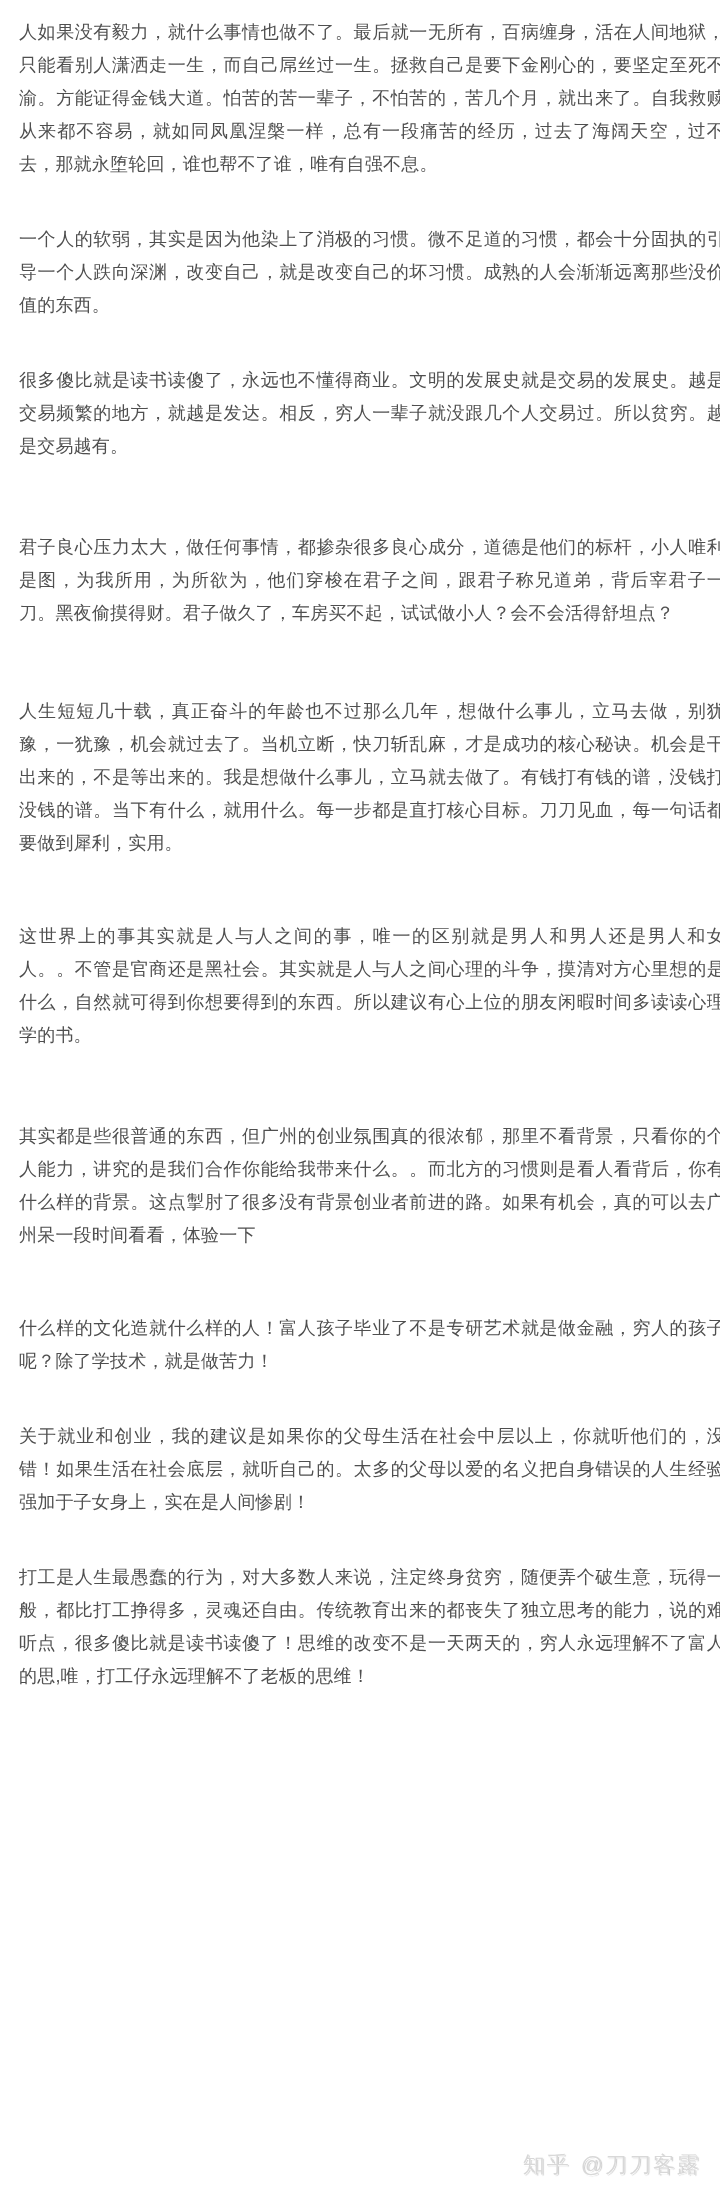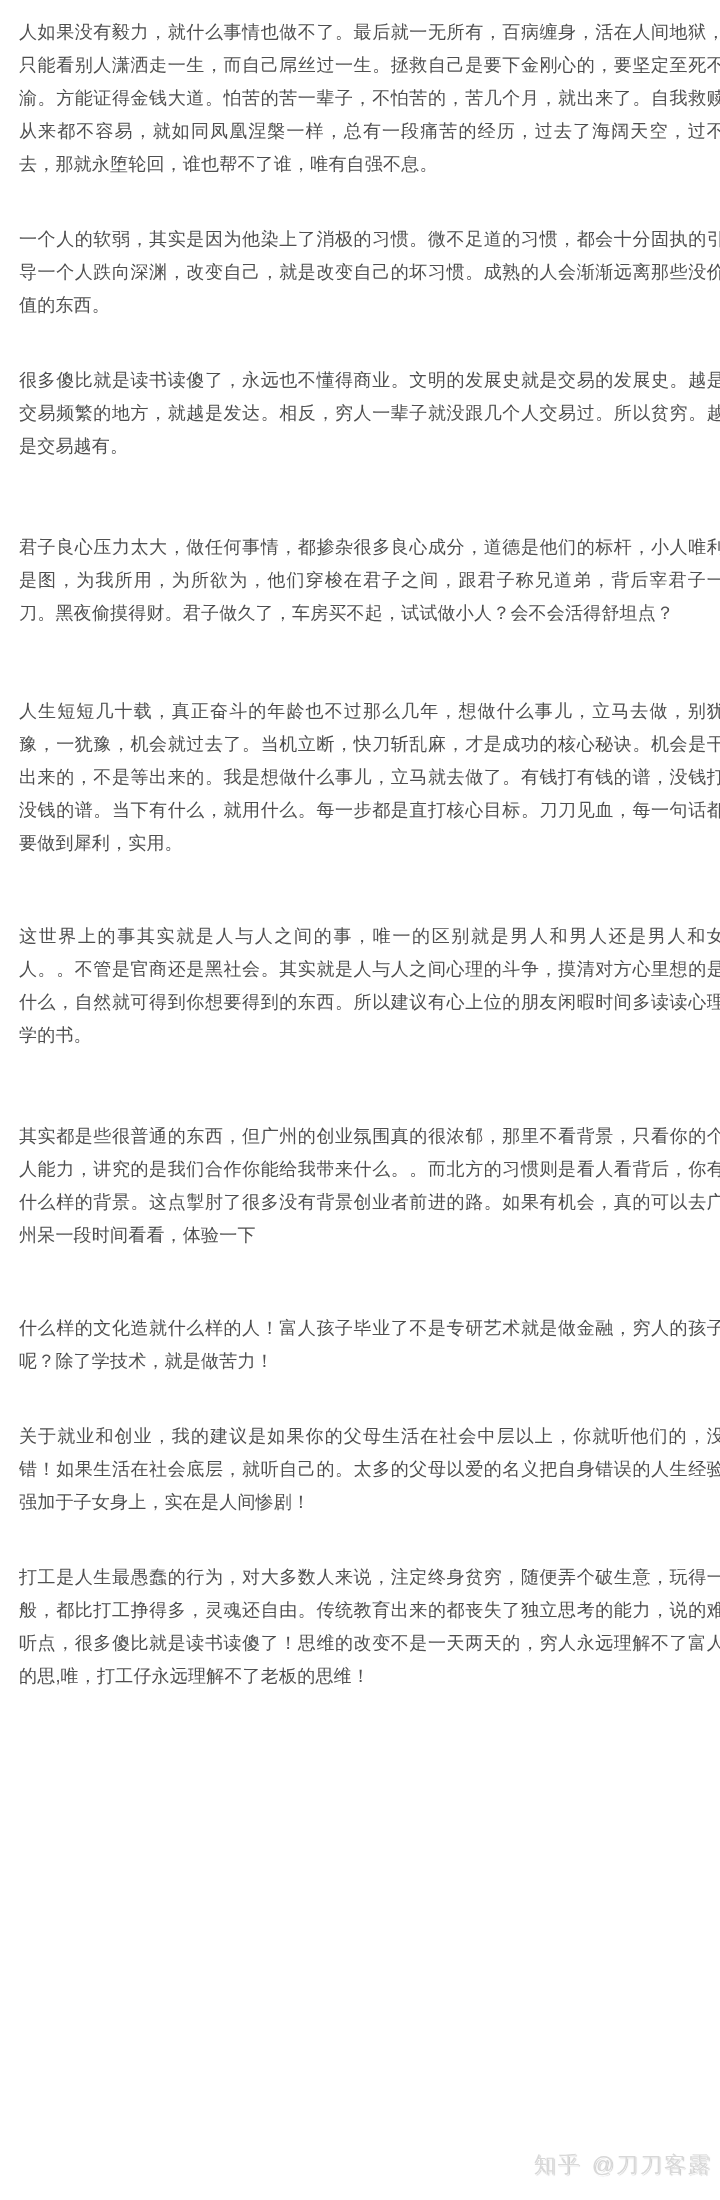--- a/index.html
+++ b/index.html
@@ -27,21 +27,21 @@
     color: #4f4f4f;
     text-align: justify;
     word-break: break-all;
   }
   
   .article p.gap-md  { margin-bottom: 68px; }
   .article p.gap-lg  { margin-bottom: 65px; }
   .article p.gap-sm2 { margin-bottom: 60px; }
   .watermark {
     position: absolute;
-    right: 20px;
+    right: 31px;
     top: 2150px;
     font-size: 22px;
     letter-spacing: 2px;
     color: #d8d8d8;
     text-shadow: 0 1px 0 #ffffff, 1px 1px 1px #c9c9c9;
     white-space: nowrap;
     user-select: none;
   }
   .watermark .brand { margin-right: 10px; }
 </style>

